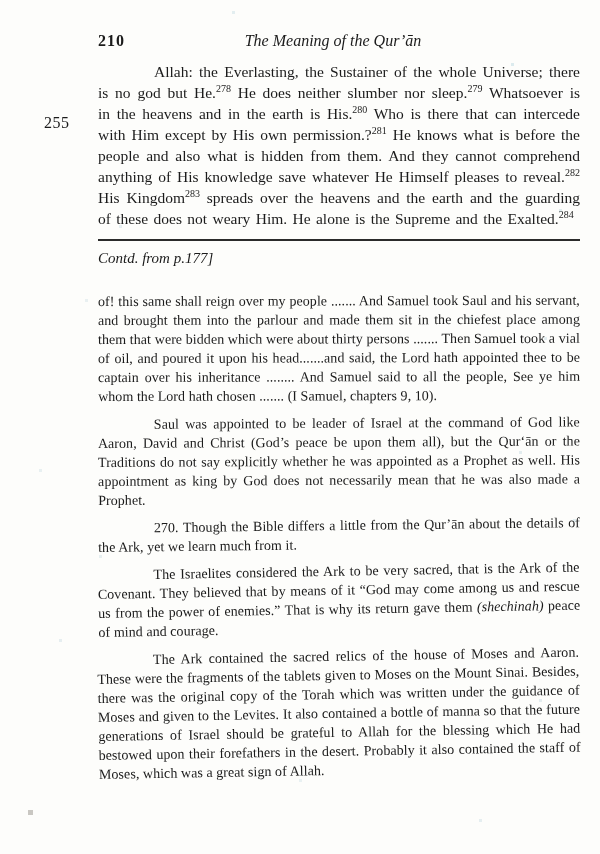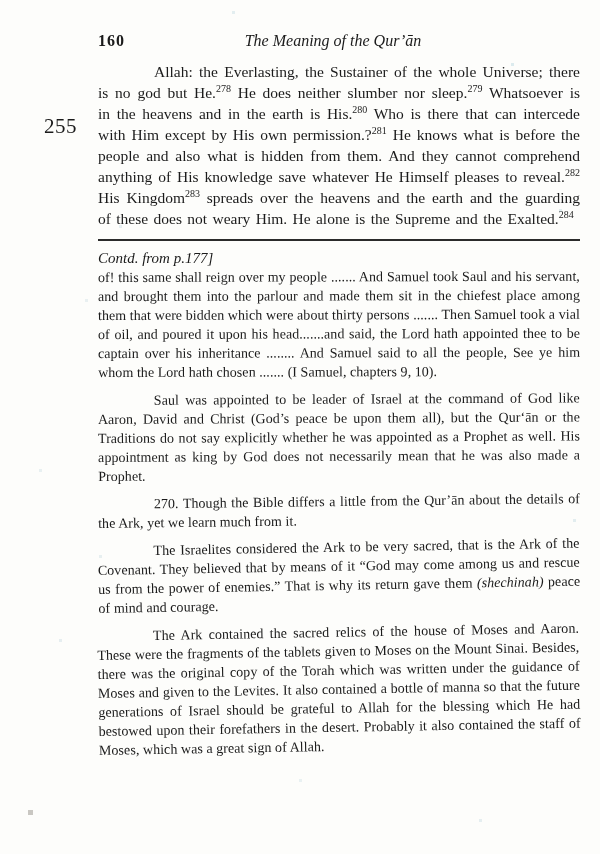--- a/index.html
+++ b/index.html
@@ -16,37 +16,37 @@
     box-shadow:
       233px 12px 0 1px #e3eef0, 512px 64px 0 1px #dcebee, 120px 226px 0 1px #e6eff1,
       318px 132px 0 1px #e8f1f2, 560px 210px 0 1px #e0edef, 86px 300px 0 1px #e9f0f1,
       470px 318px 0 1px #dfecee, 545px 338px 0 1px #e4eef0, 40px 470px 0 1px #e8f0f1,
       520px 452px 0 1px #e3edef, 100px 556px 0 1px #e7eff0, 574px 520px 0 1px #e2edef,
       60px 640px 0 1px #e6eef0, 540px 700px 0 1px #e4edef, 300px 780px 0 1px #e9f1f2,
       480px 820px 0 1px #e5eef0, 30px 812px 0 2px #c9c7c2, 200px 90px 0 1px #eef4f5;
   }
   .verse-number{
     position:absolute;left:44px;top:114px;
-    font-size:21px;letter-spacing:.5px;
+    font-size:16px;letter-spacing:.5px;
   }
   .content{position:absolute;left:98px;top:30px;width:482px;}
   .pg-header{position:relative;height:21px;margin-bottom:10px;font-size:16px;line-height:21px;}
   .pg-num{font-weight:700;letter-spacing:1px;}
   .run-title{position:absolute;left:0;right:12px;text-align:center;font-style:italic;}
   p{margin:0;}
   .main-p{
     font-size:15.5px;line-height:21px;
     text-align:justify;
     margin-bottom:10px;
     word-spacing:1.5px;
   }
   .indent{text-indent:56px;}
   sup{font-size:10px;line-height:0;position:relative;top:-6px;vertical-align:baseline;letter-spacing:0;}
   .fn-rule{border:none;border-top:2px solid #2b2b2b;margin:2px 0 8px 0;height:0;}
-  .contd{font-style:italic;font-size:15px;line-height:19px;margin-bottom:0;}
+  .contd{font-style:italic;font-size:15px;line-height:19px;margin-bottom:24px;}
   .fp{
     font-size:14px;line-height:19px;
     text-align:justify;
     margin-bottom:9px;
     letter-spacing:.05px;
   }
   .tilt-01{transform:rotate(-0.15deg);transform-origin:left center;}
   .tilt-03{transform:rotate(-0.3deg);transform-origin:left center;}
   .tilt-07{transform:rotate(-0.7deg);transform-origin:left center;}
   .tilt-10{transform:rotate(-1deg);transform-origin:left center;}
@@ -56,21 +56,21 @@
 <body>
 
 <div class="page">
   <div class="specks"></div>
 
   <div class="verse-number">255</div>
 
   <div class="content">
 
     <div class="pg-header">
-      <span class="pg-num">160</span>
+      <span class="pg-num">210</span>
       <span class="run-title">The Meaning of the Qur’ān</span>
     </div>
 
 
     <p class="main-p indent"><span>Allah: the Everlasting, the Sustainer of the whole Universe; there is no god but He.</span><sup>278</sup><span> He does neither slumber nor sleep.</span><sup>279</sup><span> Whatsoever is in the heavens and in the earth is His.</span><sup>280</sup><span> Who is there that can intercede with Him except by His own permission.?</span><sup>281</sup><span> He knows what is before the people and also what is hidden from them. And they cannot comprehend anything of His knowledge save whatever He Himself pleases to reveal.</span><sup>282</sup><span> His Kingdom</span><sup>283</sup><span> spreads over the heavens and the earth and the guarding of these does not weary Him. He alone is the Supreme and the Exalted.</span><sup>284</sup></p>
 
     <hr class="fn-rule">
 
     <section class="footnotes">
 

